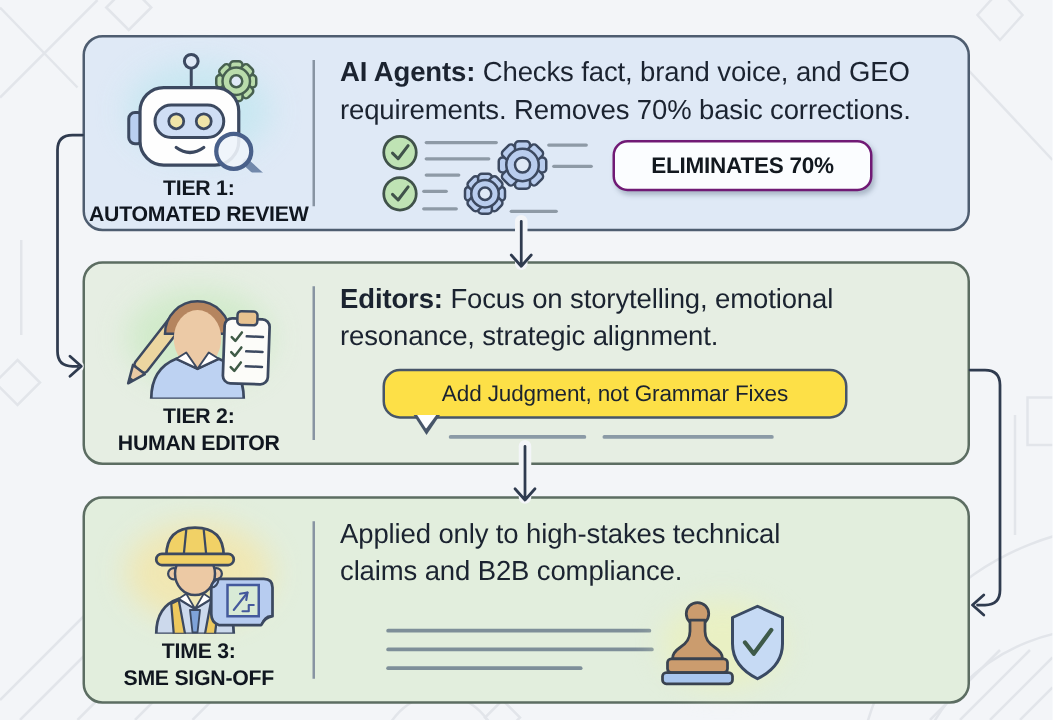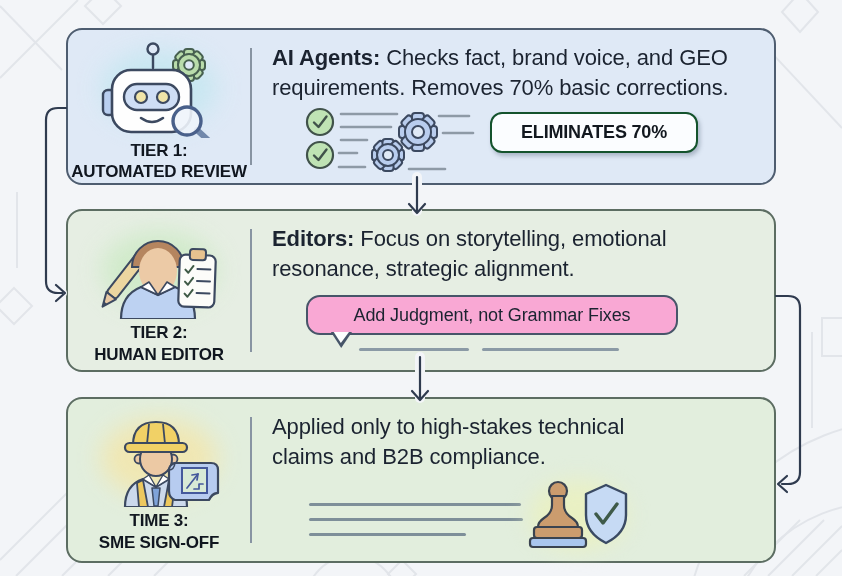--- a/index.html
+++ b/index.html
@@ -21,21 +21,21 @@
   .glow-green{background:#cdeac6;}
   .glow-yellow{background:#f3e6ab;}
   .tier-title{font-size:17px;font-weight:700;color:#10161f;text-align:center;line-height:1.28;
               letter-spacing:-0.2px;margin-top:3px;}
   .desc{margin:0;font-size:22px;line-height:1.36;color:#1b2330;letter-spacing:-0.1px;}
   .desc b{font-weight:700;}
   .desc-t1{max-width:470px;}
   .desc-t2{max-width:400px;}
   .desc-t3{max-width:380px;}
   .badge{position:absolute;left:422px;top:82px;min-width:208px;box-sizing:border-box;
-         padding:7px 10px;background:#fbfdff;border:2px solid #14532d;border-radius:12px;
+         padding:7px 10px;background:#fbfdff;border:2px solid #701a75;border-radius:12px;
          font-size:18px;font-weight:700;line-height:1.26;color:#12181f;text-align:center;
          letter-spacing:-0.2px;box-shadow:2px 3px 4px rgba(70,85,110,.35);}
   .checklist-svg{position:absolute;left:237px;top:76px;}
   .bubble{position:absolute;left:238px;top:84px;width:372px;height:40px;box-sizing:border-box;
           background:#fdfefe;border:2px solid #475569;border-radius:14px;display:flex;
           align-items:center;justify-content:center;font-size:18px;color:#1b2330;letter-spacing:-0.1px;}
   .bubble-tail-outer{position:absolute;left:20px;bottom:-15px;width:24px;height:16px;
           background:#475569;clip-path:polygon(12% 0,100% 0,55% 100%);}
   .bubble-tail-inner{position:absolute;left:24px;bottom:-10px;width:17px;height:11px;
           background:#fdfefe;clip-path:polygon(10% 0,100% 0,52% 100%);}
@@ -204,21 +204,21 @@
       </div>
       <div class="tier-title">
         <div>TIER 2:</div>
         <div>HUMAN EDITOR</div>
       </div>
     </div>
     <div class="v-divider"></div>
     <div class="right-col">
       <p class="desc desc-t2"><b>Editors:</b><span> Focus on storytelling, emotional resonance, strategic alignment.</span></p>
     </div>
-    <div class="bubble" style="background-color: #f9a8d4;">
+    <div class="bubble" style="background-color: #fde047;">
       <span>Add Judgment, not Grammar Fixes</span>
       <div class="bubble-tail-outer"></div>
       <div class="bubble-tail-inner"></div>
     </div>
     <div class="gline t2l1"></div>
     <div class="gline t2l2"></div>
   </section>
 
   <section class="tier tier3" style="background-color: rgb(226, 238, 221);">
     <div class="left-col">

